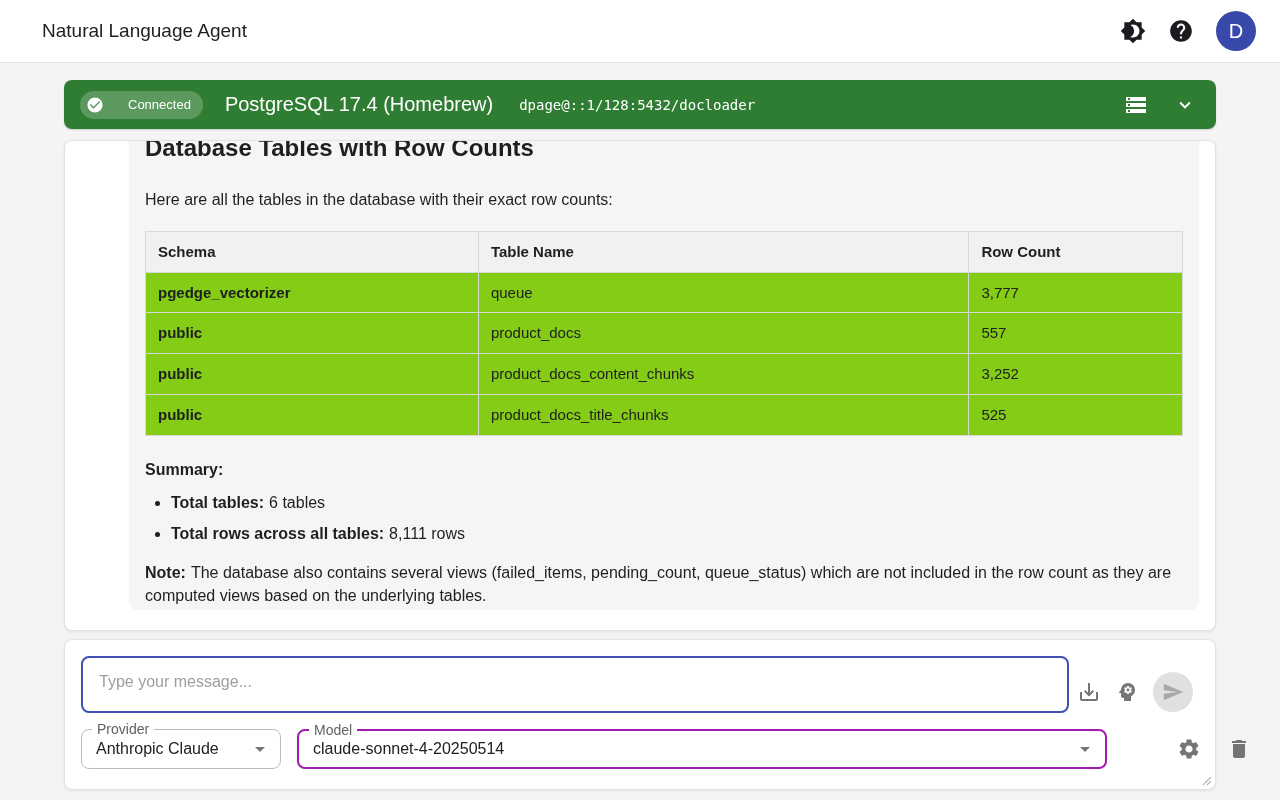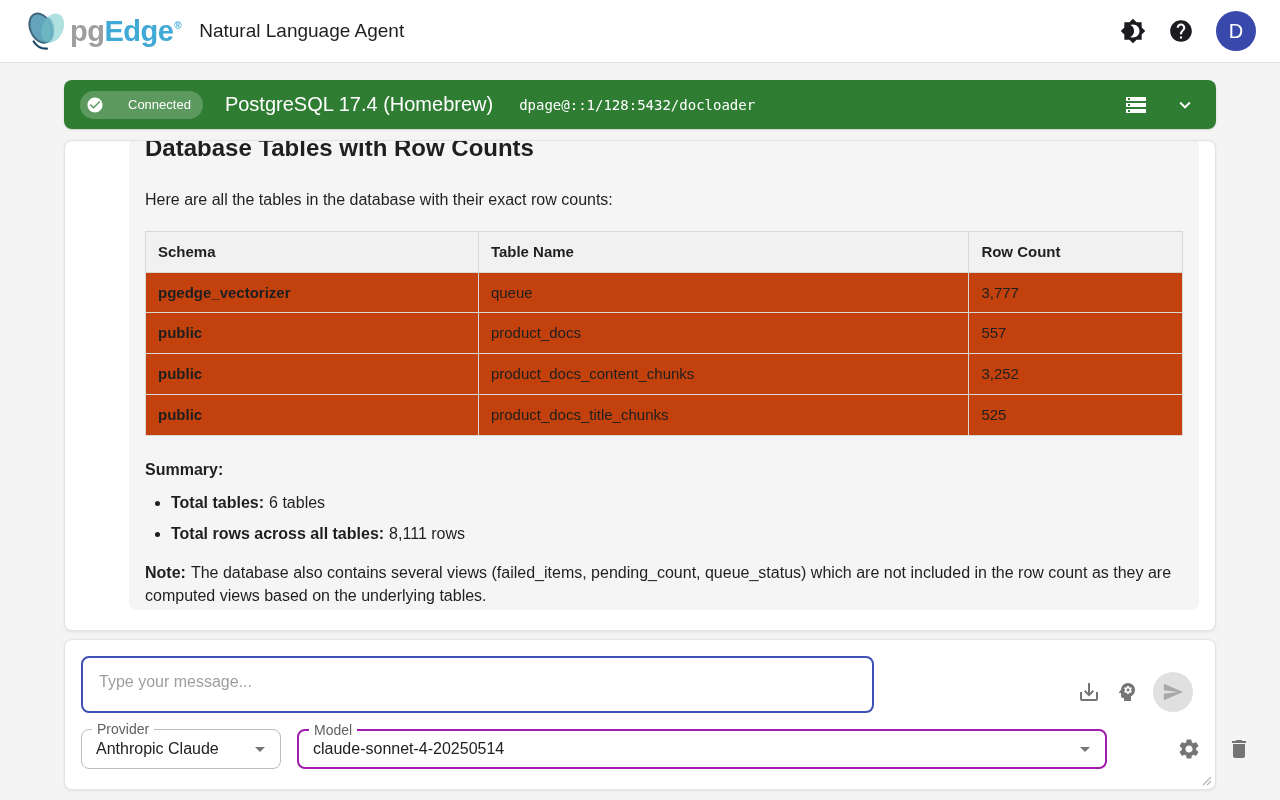--- a/index.html
+++ b/index.html
@@ -54,39 +54,39 @@
   .msg-card {
     position: absolute; left: 64px; right: 16px; top: -26px; bottom: 20px;
     background: #f5f5f5; border-radius: 8px; padding: 16px; overflow: hidden;
     font-size: 16px; line-height: 1.45; color: #1f1f1f;
   }
   .msg-heading { font-size: 24px; font-weight: 700; margin-bottom: 22px; }
   .msg-intro { margin-bottom: 20px; }
   table.db-table { border-collapse: collapse; width: 100%; margin-bottom: 22px; }
   .db-table th, .db-table td {
     border: 1px solid #d8d8d8; padding: 9px 12px; text-align: left;
-    font-size: 15px; background: #c2410c;
+    font-size: 15px; background: #84cc16;
   }
   .db-table th { font-weight: 700; background: #f1f1f1; }
   .db-table td.schema-cell { font-weight: 700; }
   .db-table col.c1 { width: 32.1%; } .db-table col.c2 { width: 47.3%; } .db-table col.c3 { width: 20.6%; }
   .summary-heading { font-weight: 700; margin-bottom: 10px; }
   ul.summary-list { margin: 0 0 16px 8px; padding-left: 18px; }
   ul.summary-list li { margin-bottom: 8px; }
   .b { font-weight: 700; }
   .sp { margin-left: 5px; }
 
   
   .composer-panel {
     margin: 8px 64px 0; height: 151px; background: #fff; border-radius: 8px;
     border: 1px solid #e3e3e3; position: relative;
     box-shadow: 0 1px 3px rgba(0,0,0,0.08);
   }
   .msg-input {
-    position: absolute; left: 16px; top: 16px; width: 793px; height: 57px;
+    position: absolute; left: 16px; top: 16px; width: 988px; height: 57px;
     border: 2px solid #3f51b5; border-radius: 8px; resize: none;
     font-family: "Liberation Sans", sans-serif; font-size: 16px;
     padding: 15px 16px; color: #212121; outline: none; background: #fff;
   }
   .msg-input::placeholder { color: #9e9e9e; }
   .input-icons { position: absolute; top: 32px; left: 1012px; display: flex; align-items: center; gap: 14px; }
   .send-btn {
     width: 40px; height: 40px; border-radius: 50%; background: #e0e0e0;
     border: none; display: flex; align-items: center; justify-content: center; cursor: default;
   }
@@ -102,35 +102,20 @@
   }
   .select-value { padding-left: 14px; font-size: 16px; color: #212121; flex: 1; white-space: nowrap; overflow: hidden; }
   .select-caret { margin-right: 8px; }
   .composer-actions { position: absolute; top: 97px; left: 1112px; display: flex; align-items: center; gap: 26px; }
   .resize-handle { position: absolute; right: 3px; bottom: 3px; cursor: nwse-resize; }
 </style>
 </head>
 <body>
 
 <header class="app-header">
-  <div class="logo-wrap">
-    <span>
-      <svg width="46" height="42" viewBox="0 0 48 44">
-        <ellipse cx="17.5" cy="19" rx="11" ry="16" transform="rotate(-24 17.5 19)" fill="#4a93ae" opacity="0.85" stroke="#1d4a66" stroke-width="2"></ellipse>
-        <ellipse cx="30" cy="19" rx="11" ry="16" transform="rotate(24 30 19)" fill="#8fd4d4" opacity="0.70"></ellipse>
-        <ellipse cx="23.8" cy="21" rx="8" ry="13.5" fill="#5ba8bc" opacity="0.55"></ellipse>
-        <path d="M10 33 Q15 41 24 40.5" stroke="#1d4a66" stroke-width="2.4" fill="none" stroke-linecap="round"></path>
-      </svg>
-    </span>
-    <span class="logo-text">
-      <span class="logo-pg">pg</span>
-        <span class="logo-edge">Edge</span>
-        <span class="logo-reg">®</span>
-    </span>
-  </div>
   <h1 class="app-title">Natural Language Agent</h1>
   <div class="header-right">
     <button class="icon-btn">
       <span>
         <svg width="26" height="26" viewBox="0 0 24 24" fill="#1c1b1f">
             <path d="M20 8.69V4h-4.69L12 .69 8.69 4H4v4.69L.69 12 4 15.31V20h4.69L12 23.31 15.31 20H20v-4.69L23.31 12 20 8.69zM12 18c-.89 0-1.74-.2-2.5-.55C11.56 16.5 13 14.42 13 12s-1.44-4.5-3.5-5.45C10.26 6.2 11.11 6 12 6c3.31 0 6 2.69 6 6s-2.69 6-6 6z"></path>
           </svg>
       </span>
     </button>
     <button class="icon-btn">

